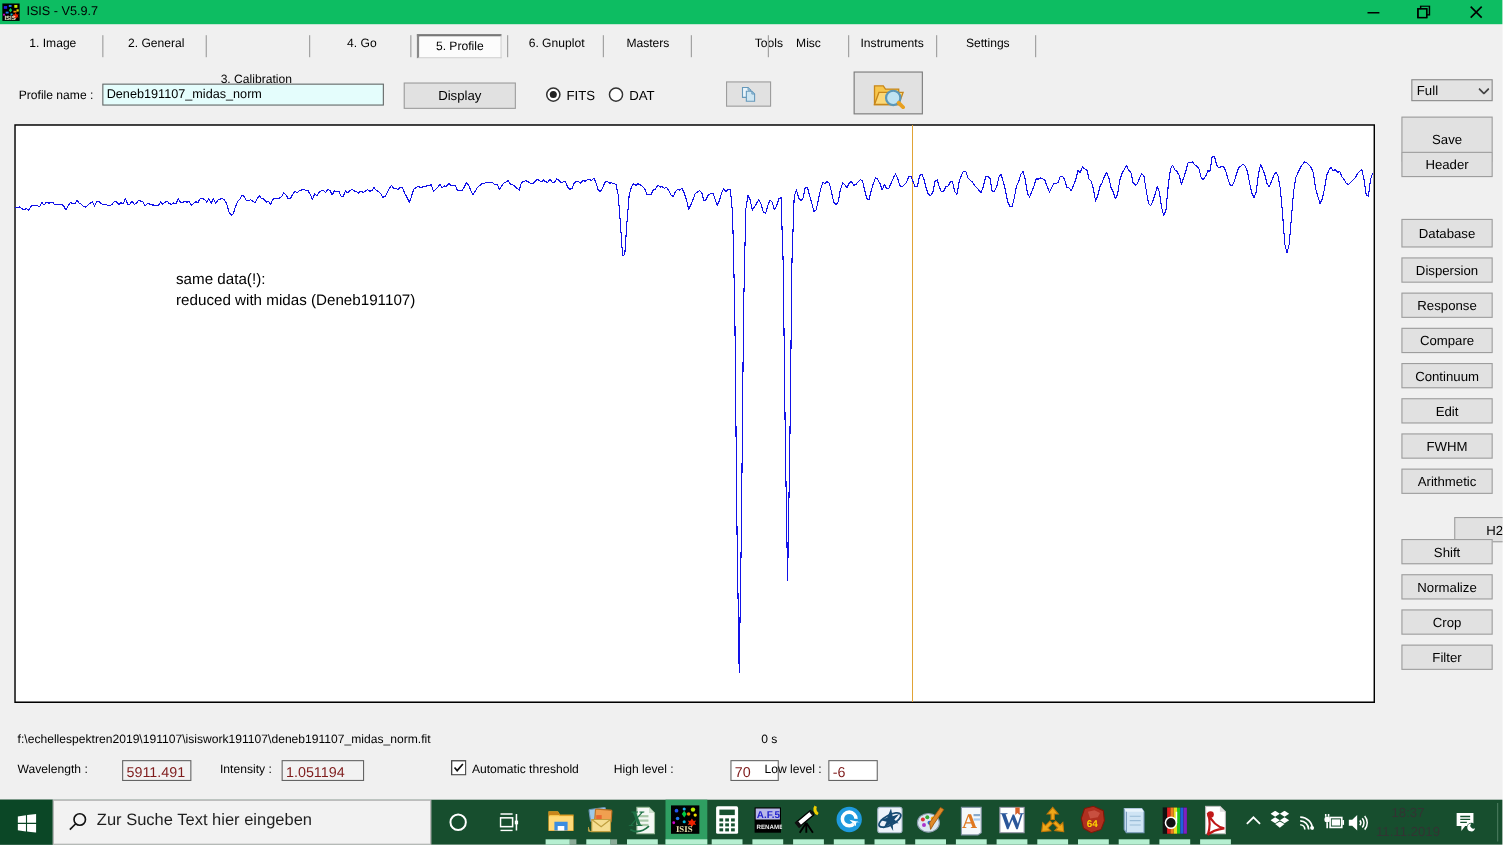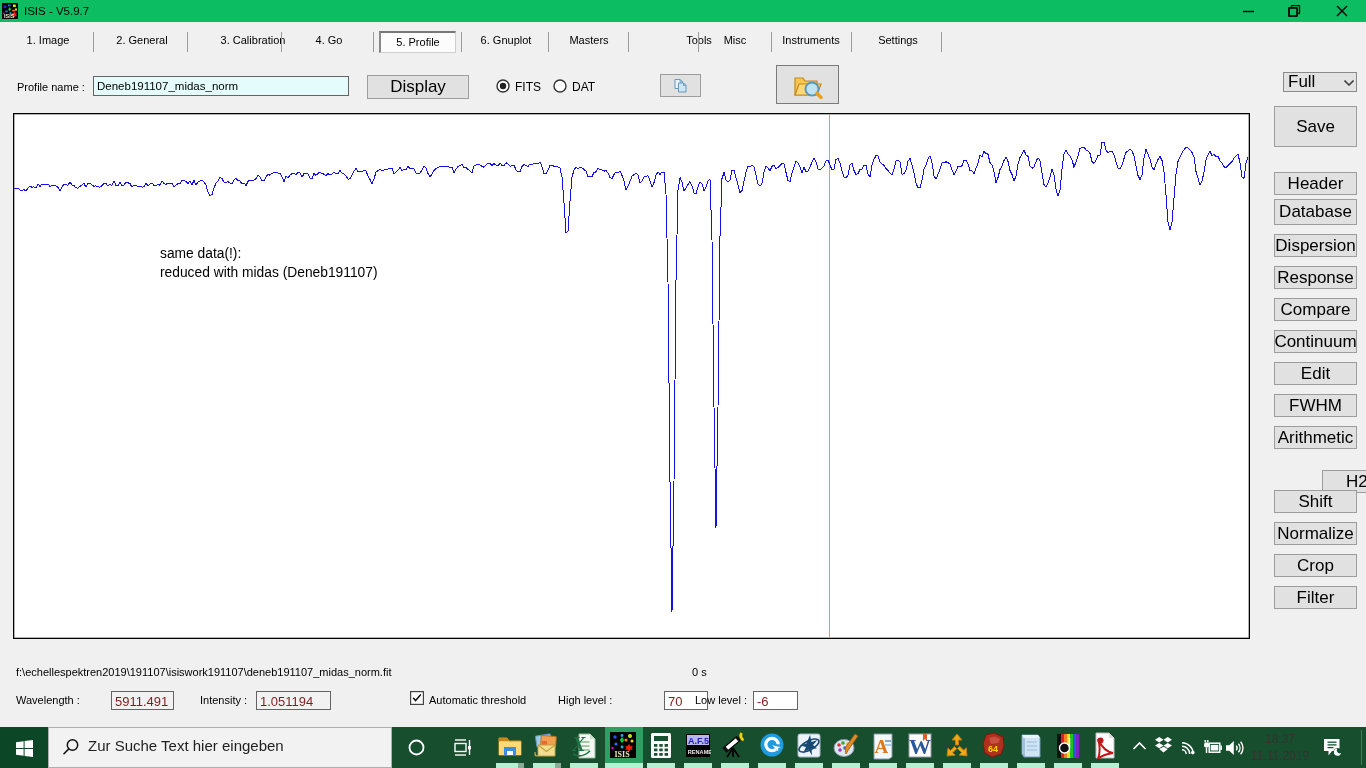--- a/index.html
+++ b/index.html
@@ -13,21 +13,21 @@
   .tabsep { position:absolute; top:32px; height:20px; width:1px; background:#9b9b9b; }
   .tab { position:absolute; top:34px; font-size:11px; color:#000; text-align:center; }
   #seltab { position:absolute; left:379px; top:31px; width:77px; height:22px; background:#fcfcfc;
             border:1px solid #8c8c8c; border-top:2px solid #787878; border-left:2px solid #888;
             border-right:1px solid #cfcfcf; border-bottom:1px solid #cfcfcf;
             font-size:11px; text-align:center; line-height:19px; }
   
   label, .lbl { font-size:11px; color:#000; }
   #profname { position:absolute; left:93px; top:76px; width:256px; height:20px; background:#e4fdfc;
               border:1px solid #646464; font-size:11.5px; padding:3px 0 0 3px; color:#000; }
-  .winbtn { background:#e1e1e1; border:1px solid #9d9d9d; font-size:17px; color:#000;
+  .winbtn { background:#e1e1e1; border:1px solid #9d9d9d; font-size:12px; color:#000;
             display:flex; align-items:center; justify-content:center; position:absolute; }
   
   #plot { position:absolute; left:13px; top:113px; }
   
   .rbtn { left:1274px; width:83px; height:23px; }
   
   .binput { position:absolute; border:1px solid #646464; font-size:13px; padding:2px 0 0 3px; color:#7f1d1d; background:#fff; height:19px; }
   
   #taskbar { position:absolute; left:0; top:727px; width:1366px; height:41px; background:#174e2e; }
   #startbtn { position:absolute; left:0; top:727px; width:48px; height:41px; background:#0b4726; }
@@ -61,21 +61,21 @@
   <rect x="46" y="3" width="8" height="8" fill="none" stroke="#000" stroke-width="1.3"></rect>
   <rect x="48.5" y="0.5" width="8" height="8" fill="none" stroke="#000" stroke-width="1.3"></rect>
   <rect x="47" y="3.5" width="6.5" height="7" fill="#0dbd62"></rect>
   <rect x="46" y="3" width="8" height="8" fill="none" stroke="#000" stroke-width="1.3"></rect>
   <line x1="94" y1="1" x2="104" y2="11" stroke="#000" stroke-width="1.4"></line>
   <line x1="104" y1="1" x2="94" y2="11" stroke="#000" stroke-width="1.4"></line>
 </svg>
 
 <div class="tab" style="left:18px;width:60px;">1. Image</div>
 <div class="tab" style="left:110px;width:64px;">2. General</div>
-<div class="tab" style="left:212px;width:82px;">3. Calibration</div>
+<div class="tab" style="left:192px;width:82px;margin-top:32px;">3. Calibration</div>
 <div class="tab" style="left:308px;width:42px;">4. Go</div>
 <div id="seltab">5. Profile</div>
 <div class="tab" style="left:475px;width:62px;">6. Gnuplot</div>
 <div class="tab" style="left:564px;width:50px;">Masters</div>
 <div class="tab" style="left:680px;width:38px;">Tools</div>
 <div class="tab" style="left:719px;width:32px;">Misc</div>
 <div class="tab" style="left:777px;width:68px;">Instruments</div>
 <div class="tab" style="left:872px;width:52px;">Settings</div>
 <div class="tabsep" style="left:93px"></div>
 <div class="tabsep" style="left:187px"></div>
@@ -125,21 +125,21 @@
 
 <svg id="plot" width="1237" height="526">
   <rect x="0.5" y="0.5" width="1236" height="525" fill="#ffffff" stroke="#000" stroke-width="1.6"></rect>
   <line x1="816.5" y1="1" x2="816.5" y2="525" stroke="#e0a336" stroke-width="1.2" shape-rendering="crispEdges"></line>
   <polyline points="1,76.0 3,75.6 5,75.1 7,76.9 9,77.4 11,76.7 13,78.2 15,75.0 17,73.3 19,74.2 21,73.9 23,75.0 25,71.1 27,73.5 29,71.1 31,71.6 33,71.5 35,71.0 37,73.3 39,72.6 41,72.5 43,72.8 45,74.6 47,77.8 49,74.2 51,71.1 53,71.9 55,72.2 57,69.0 59,71.9 61,72.6 63,74.9 65,75.2 67,73.3 69,71.8 71,70.4 73,74.3 75,70.1 77,70.3 79,72.1 81,73.3 83,72.9 85,73.6 87,74.3 89,72.5 91,70.2 93,70.7 95,72.8 97,71.4 99,72.3 101,67.7 103,72.5 105,72.6 107,69.6 109,72.7 111,71.9 113,69.1 115,69.8 117,70.5 119,74.2 121,72.3 123,72.5 125,73.3 127,73.4 129,74.1 131,73.8 133,70.4 135,72.7 137,70.9 139,70.0 141,72.3 143,72.7 145,71.5 147,72.2 149,67.8 151,70.7 153,71.3 155,69.8 157,70.9 159,70.1 161,73.7 163,71.9 165,70.6 167,70.9 169,67.6 171,67.4 173,68.3 175,70.7 177,67.7 179,71.8 181,67.4 183,71.9 185,69.0 187,68.1 189,67.2 191,68.8 193,72.0 195,79.3 197,82.6 199,81.6 201,75.0 203,70.3 205,68.1 207,64.6 209,65.4 211,69.3 213,69.3 215,68.5 217,70.1 219,71.2 221,67.0 223,65.1 225,67.8 227,67.9 229,70.8 231,70.0 233,72.6 235,68.5 237,67.0 239,67.5 241,67.1 243,65.6 245,62.4 247,64.1 249,67.6 251,67.5 253,64.0 255,60.9 257,62.3 259,60.3 261,59.8 263,59.2 265,60.1 267,60.3 269,63.6 271,68.5 273,63.1 275,65.0 277,61.9 279,60.6 281,60.1 283,62.2 285,59.1 287,60.2 289,64.3 291,60.6 293,61.0 295,60.8 297,65.1 299,65.9 301,60.4 303,62.3 305,60.4 307,59.1 309,60.5 311,61.2 313,62.5 315,60.7 317,61.9 319,61.0 321,59.4 323,60.8 325,60.4 327,57.6 329,60.1 331,61.1 333,62.9 335,66.3 337,65.8 339,62.1 341,58.3 343,55.3 345,58.4 347,58.7 349,59.0 351,57.2 353,58.0 355,62.9 357,66.4 359,70.9 361,66.0 363,59.0 365,57.7 367,56.3 369,57.4 371,57.0 373,56.9 375,56.0 377,55.4 379,55.1 381,60.7 383,59.3 385,57.2 387,54.6 389,57.5 391,56.1 393,56.4 395,53.5 397,55.4 399,55.7 401,56.0 403,60.2 405,60.2 407,60.0 409,57.1 411,53.2 413,55.1 415,60.4 417,64.0 419,60.9 421,57.3 423,55.7 425,54.1 427,53.8 429,53.0 431,53.0 433,53.2 435,53.1 437,55.1 439,54.4 441,59.4 443,56.1 445,53.4 447,52.6 449,50.9 451,54.5 453,54.7 455,56.4 457,58.1 459,59.9 461,53.1 463,52.0 465,51.4 467,52.0 469,53.4 471,54.2 473,52.3 475,50.2 477,50.7 479,52.5 481,50.6 483,52.2 485,52.7 487,50.1 489,52.5 491,52.6 493,49.7 495,50.9 497,53.3 499,52.4 501,52.0 503,57.0 505,59.0 507,58.5 509,53.4 511,51.7 513,52.2 515,53.6 517,50.9 519,51.9 521,50.5 523,50.5 525,50.8 527,48.9 529,53.6 531,60.4 533,60.8 535,57.4 537,52.6 539,52.1 541,53.4 543,53.3 545,53.8 547,54.9 549,64.1 551,90.1 553,119.6 555,118.2 557,88.4 559,64.1 561,57.0 563,54.2 565,55.5 567,54.1 569,55.0 571,56.4 573,58.2 575,63.5 577,63.5 579,63.6 581,59.6 583,58.8 585,55.3 587,57.0 589,56.9 591,58.2 593,57.4 595,60.2 597,64.4 599,65.6 601,61.4 603,59.0 605,59.9 607,58.2 609,62.4 611,68.3 613,77.2 615,73.3 617,68.4 619,63.0 621,61.6 623,60.2 625,62.1 627,69.7 629,68.2 631,64.0 633,63.2 635,62.6 637,67.7 639,73.7 641,69.6 643,62.3 645,58.7 647,61.4 649,59.1 651,59.1 653,81.3 655,168.8 657,368.9 659,498.5 661,368.8 663,167.1 665,77.3 667,64.6 669,68.9 671,78.1 673,74.9 675,71.6 677,68.6 679,72.8 681,79.9 683,80.9 685,74.0 687,68.9 689,71.0 691,77.7 693,74.2 695,67.8 697,66.5 699,126.9 701,293.7 703,414.7 705,294.5 707,123.3 709,65.5 711,59.5 713,66.8 715,69.3 717,67.2 719,57.5 721,57.3 723,64.7 725,71.7 727,79.5 729,77.6 731,68.5 733,59.0 735,53.0 737,53.8 739,52.1 741,53.7 743,61.9 745,71.1 747,73.1 749,70.4 751,59.3 753,53.4 755,54.9 757,57.8 759,53.3 761,52.0 763,55.4 765,54.8 767,52.4 769,50.3 771,51.1 773,59.5 775,67.4 777,68.7 779,60.2 781,53.8 783,48.3 785,50.2 787,54.0 789,59.7 791,54.6 793,58.6 795,58.1 797,53.9 799,49.1 801,45.2 803,48.7 805,55.8 807,56.9 809,55.1 811,53.0 813,47.9 815,47.1 817,51.9 819,56.9 821,56.3 823,46.6 825,45.2 827,50.0 829,58.3 831,63.8 833,64.9 835,62.0 837,51.9 839,50.4 841,57.4 843,61.5 845,60.7 847,56.3 849,56.1 851,52.1 853,52.5 855,61.3 857,63.6 859,51.9 861,46.4 863,42.5 865,42.6 867,48.8 869,50.9 871,52.3 873,55.5 875,57.6 877,60.2 879,62.0 881,56.3 883,47.8 885,47.2 887,49.0 889,61.3 891,60.7 893,57.2 895,48.2 897,45.5 899,52.1 901,59.7 903,70.4 905,74.4 907,75.1 909,67.4 911,56.1 913,52.3 915,45.7 917,42.9 919,49.7 921,62.7 923,66.1 925,61.4 927,56.0 929,49.7 931,49.7 933,48.8 935,49.5 937,51.2 939,56.7 941,61.6 943,58.0 945,53.6 947,53.9 949,52.6 951,47.2 953,47.3 955,50.7 957,57.8 959,57.9 961,60.5 963,55.3 965,50.2 967,42.0 969,44.2 971,38.6 973,40.5 975,41.2 977,49.6 979,51.8 981,58.7 983,70.1 985,64.6 987,56.5 989,52.9 991,47.5 993,44.0 995,48.5 997,57.5 999,61.4 1001,67.8 1003,63.4 1005,50.8 1007,44.6 1009,41.0 1011,37.1 1013,41.8 1015,43.4 1017,52.8 1019,55.3 1021,53.9 1023,48.6 1025,44.7 1027,47.5 1029,60.0 1031,71.5 1033,74.2 1035,69.8 1037,64.1 1039,56.5 1041,61.6 1043,75.8 1045,83.2 1047,77.5 1049,56.2 1051,40.9 1053,37.1 1055,41.2 1057,43.0 1059,46.6 1061,54.4 1063,48.9 1065,42.7 1067,35.1 1069,34.8 1071,34.2 1073,36.8 1075,38.2 1077,40.4 1079,48.4 1081,50.3 1083,47.3 1085,42.4 1087,42.5 1089,29.0 1091,29.1 1093,37.1 1095,39.7 1097,38.4 1099,38.1 1101,41.6 1103,48.6 1105,54.9 1107,55.9 1109,52.0 1111,45.6 1113,39.3 1115,38.0 1117,36.1 1119,38.2 1121,42.7 1123,53.4 1125,62.6 1127,66.5 1129,61.7 1131,45.3 1133,36.5 1135,41.0 1137,46.3 1139,54.3 1141,56.9 1143,51.4 1145,46.5 1147,43.3 1149,47.5 1151,58.9 1153,81.9 1155,109.2 1157,116.6 1159,109.2 1161,84.8 1163,61.1 1165,48.5 1167,43.8 1169,39.7 1171,36.7 1173,34.1 1175,34.9 1177,37.0 1179,39.3 1181,44.2 1183,58.5 1185,65.4 1187,71.9 1189,68.2 1191,59.0 1193,46.6 1195,42.1 1197,38.6 1199,42.5 1201,41.1 1203,43.6 1205,43.0 1207,48.1 1209,50.1 1211,53.8 1213,54.6 1215,52.6 1217,50.5 1219,48.5 1221,45.1 1223,42.8 1225,41.1 1227,49.9 1229,64.0 1231,65.5 1233,50.0 1235,44.3" fill="none" stroke="#1212e8" stroke-width="1" stroke-linejoin="round" shape-rendering="crispEdges"></polyline>
   <text x="147" y="145" font-size="13.8" fill="#000">same data(!):</text>
   <text x="147" y="164" font-size="13.8" fill="#000">reduced with midas (Deneb191107)</text>
 </svg>
 
 <div class="winbtn rbtn" style="top:106px;height:41px;">Save</div>
-<div class="winbtn rbtn" style="top:172px;">Header</div>
+<div class="winbtn rbtn" style="top:138px;">Header</div>
 <div class="winbtn rbtn" style="top:199px;height:26px;">Database</div>
 <div class="winbtn rbtn" style="top:234px;">Dispersion</div>
 <div class="winbtn rbtn" style="top:266px;">Response</div>
 <div class="winbtn rbtn" style="top:298px;">Compare</div>
 <div class="winbtn rbtn" style="top:330px;">Continuum</div>
 <div class="winbtn rbtn" style="top:362px;">Edit</div>
 <div class="winbtn rbtn" style="top:394px;">FWHM</div>
 <div class="winbtn rbtn" style="top:426px;text-align:center;">Arithmetic</div>
 <div class="winbtn rbtn" style="top:470px;margin-left:48px;">H2O</div>
 <div class="winbtn rbtn" style="top:490px;">Shift</div>

